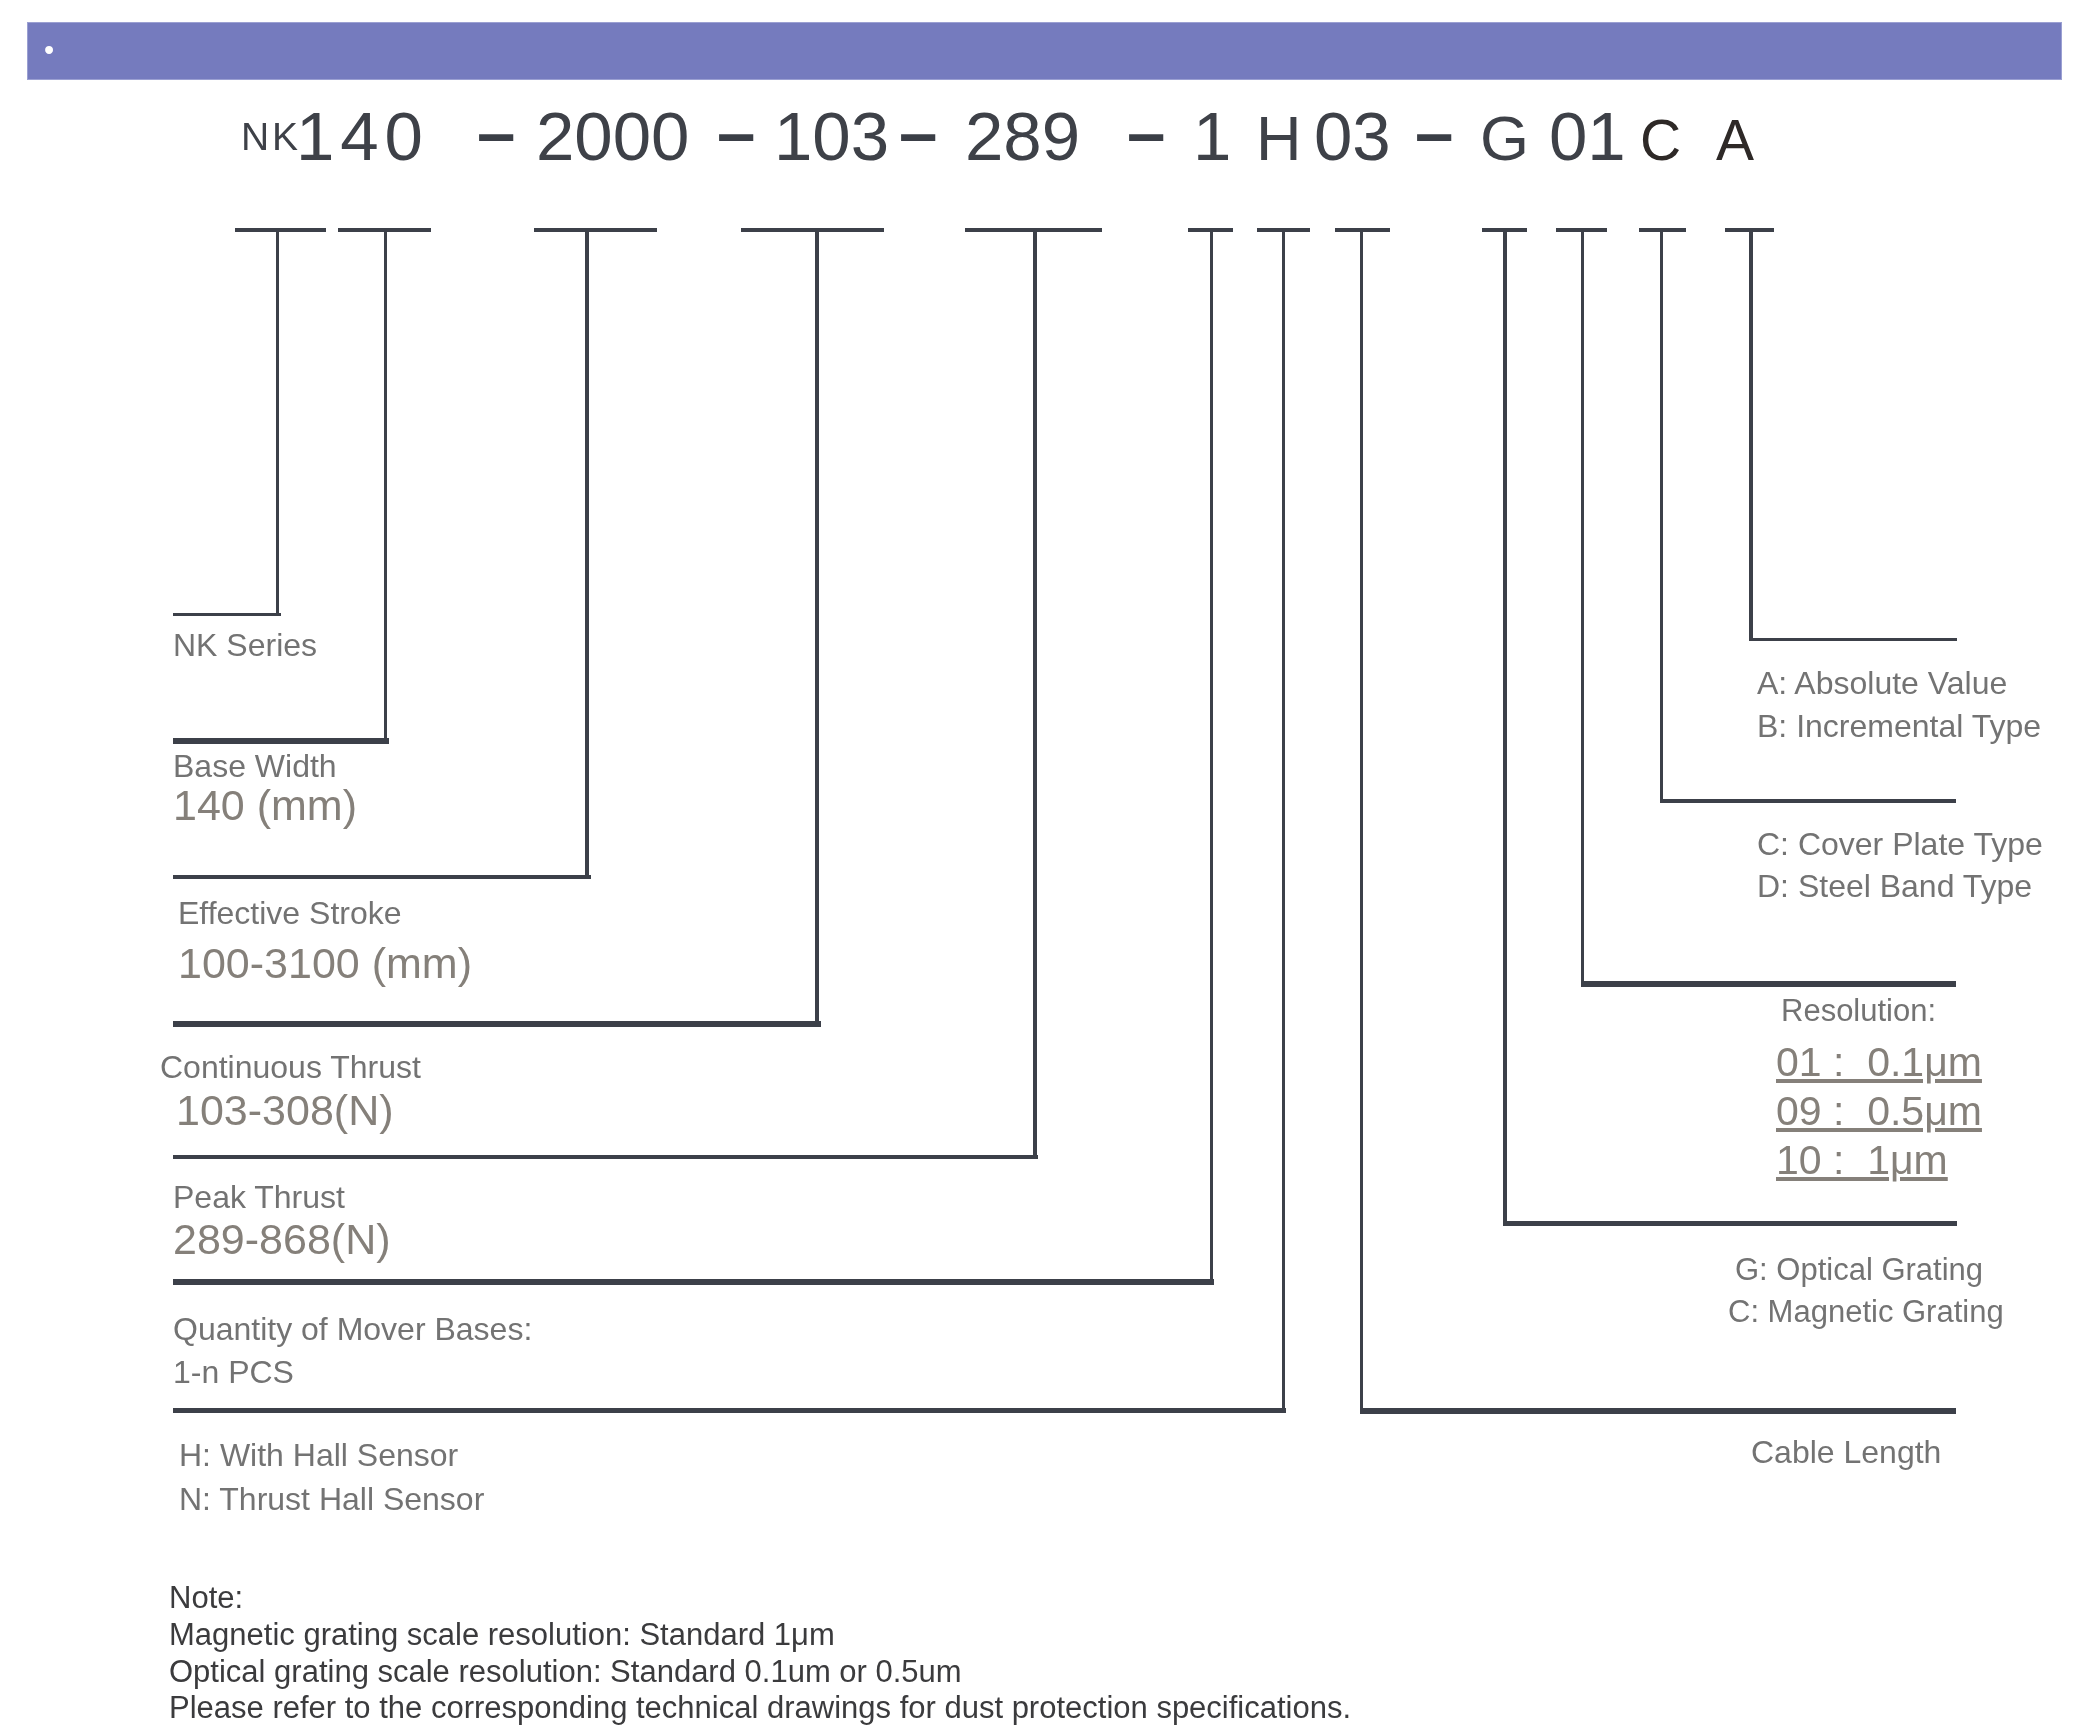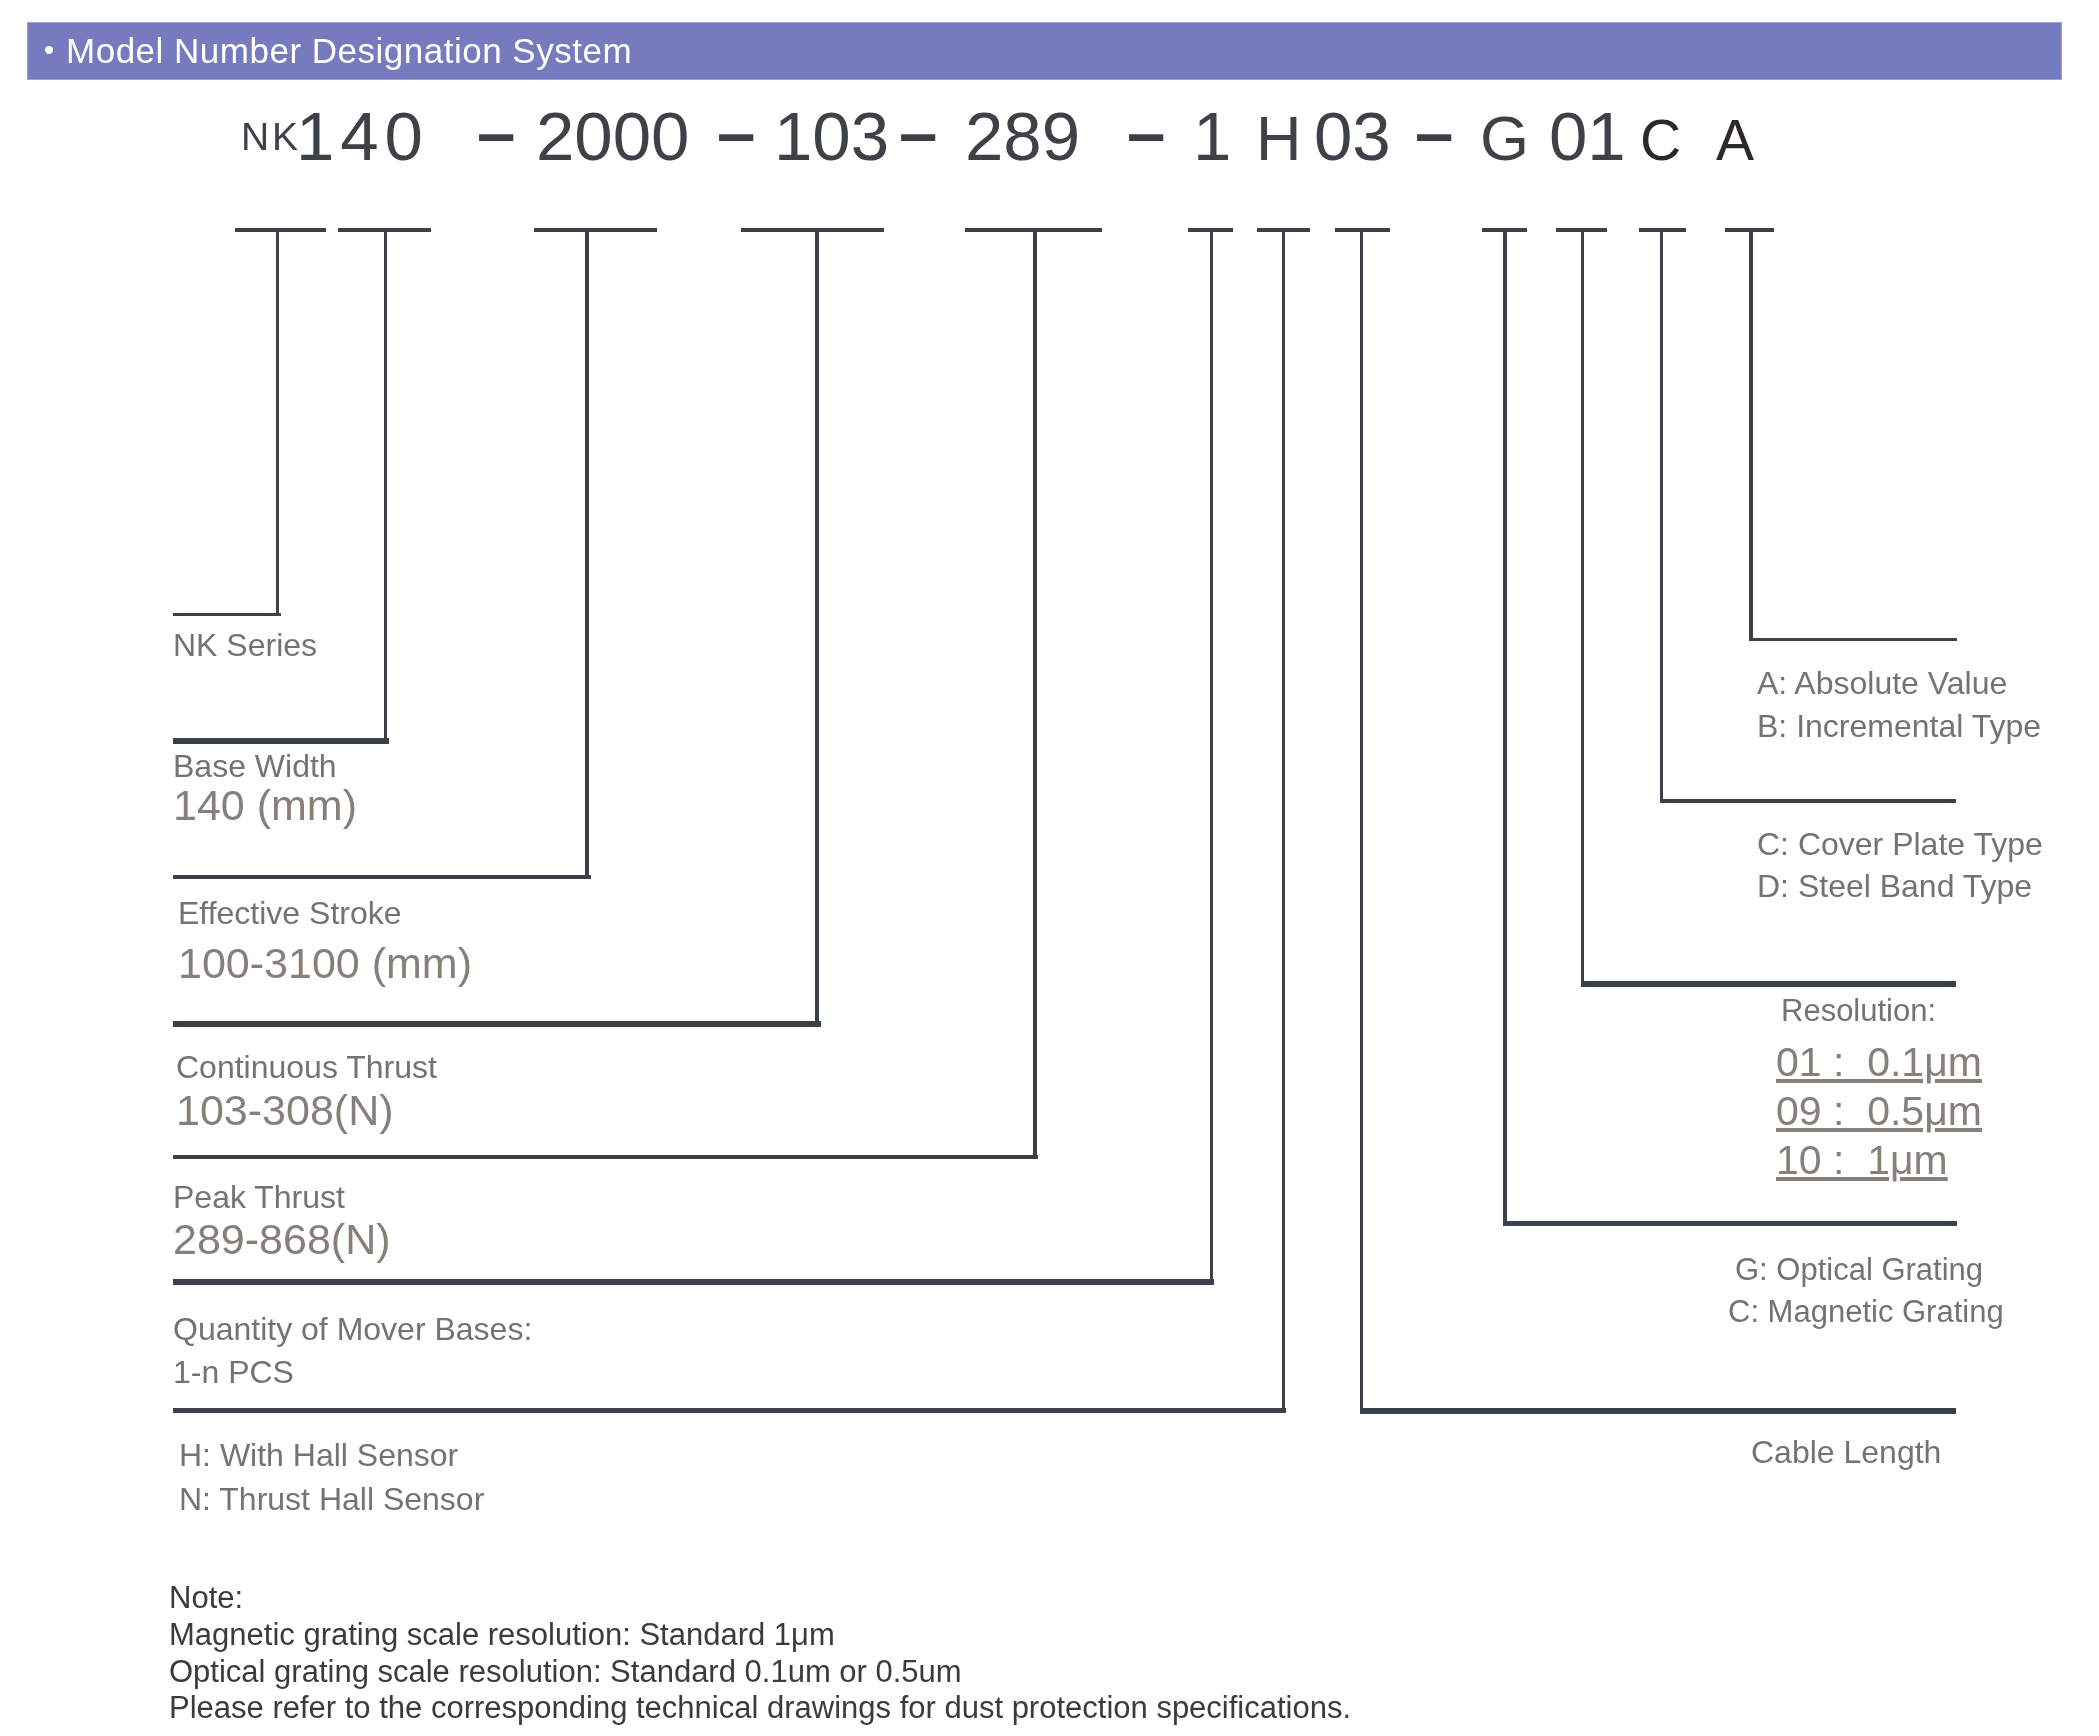--- a/index.html
+++ b/index.html
@@ -31,21 +31,20 @@
   .val.small{font-size:41px;text-decoration:underline;}
   .note{position:absolute;color:#3b3b3d;font-size:31px;line-height:1.15;white-space:pre;}
 </style>
 </head>
 <body>
 
 <div class="page">
 
   <div class="header" id="hdr" style="background: rgb(117, 123, 190); color: rgb(255, 255, 255);">
     <span class="bullet">•</span>
-    <span class="htitle">Model Number Designation System</span>
   </div>
 
   <div>
     <span class="seg nk" style="left:241px">NK</span>
     <span class="seg big sp6" style="left:296px">140</span>
     <span class="seg dash" style="left:477px">–</span>
     <span class="seg big" style="left:536px">2000</span>
     <span class="seg dash" style="left:717px">–</span>
     <span class="seg big" style="left:774px">103</span>
     <span class="seg dash" style="left:899px">–</span>
@@ -111,21 +110,21 @@
 
   <div>
     <div class="lab" style="left:173px;top:627px">NK Series</div>
 
     <div class="lab" style="left:173px;top:748px">Base Width</div>
     <div class="val" style="left:173px;top:781px">140 (mm)</div>
 
     <div class="lab" style="left:178px;top:895px">Effective Stroke</div>
     <div class="val" style="left:178px;top:939px">100-3100 (mm)</div>
 
-    <div class="lab" style="left:176px;top:1049px">Continuous Thrust</div>
+    <div class="lab" style="left:160px;top:1049px">Continuous Thrust</div>
     <div class="val" style="left:176px;top:1086px">103-308(N)</div>
 
     <div class="lab" style="left:173px;top:1179px">Peak Thrust</div>
     <div class="val" style="left:173px;top:1215px">289-868(N)</div>
 
     <div class="lab" style="left:173px;top:1311px">Quantity of Mover Bases:</div>
     <div class="lab" style="left:173px;top:1354px">1-n PCS</div>
 
     <div class="lab" style="left:179px;top:1437px">H: With Hall Sensor</div>
     <div class="lab" style="left:179px;top:1481px">N: Thrust Hall Sensor</div>

